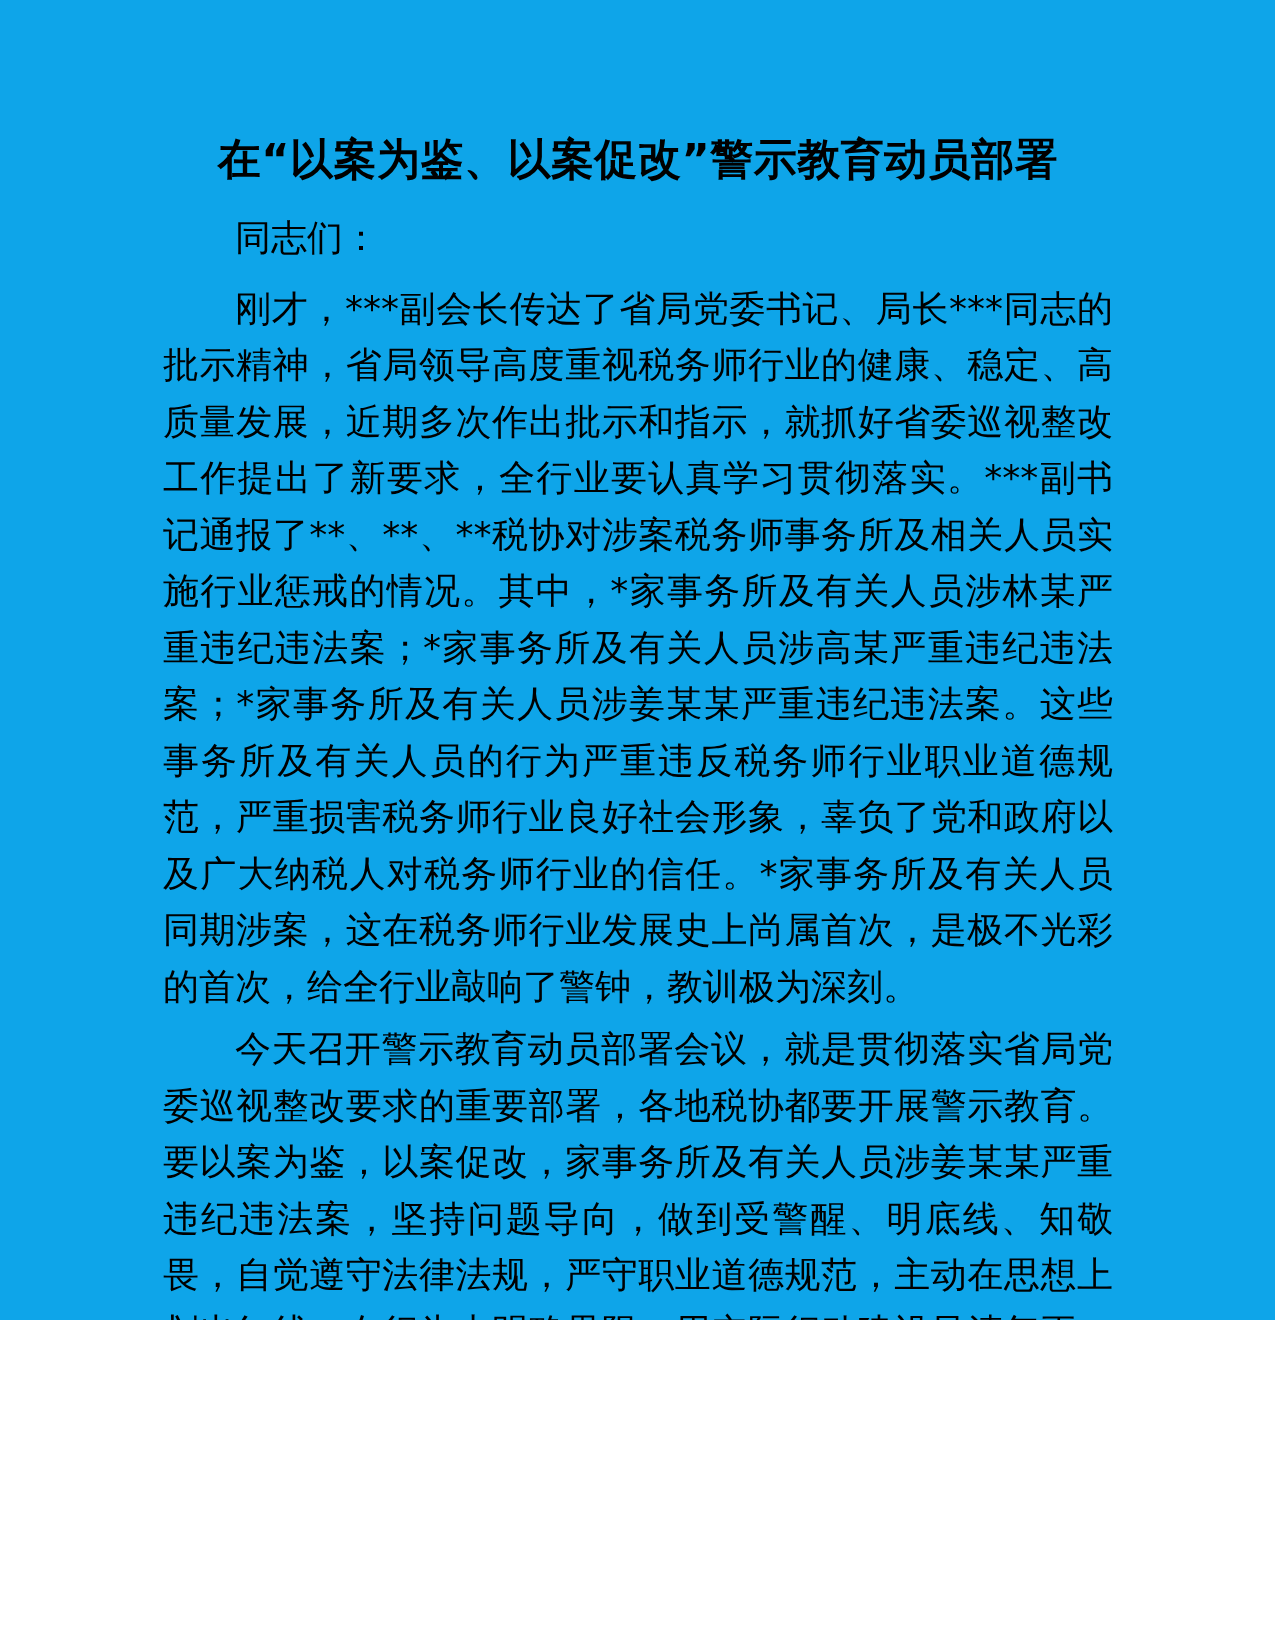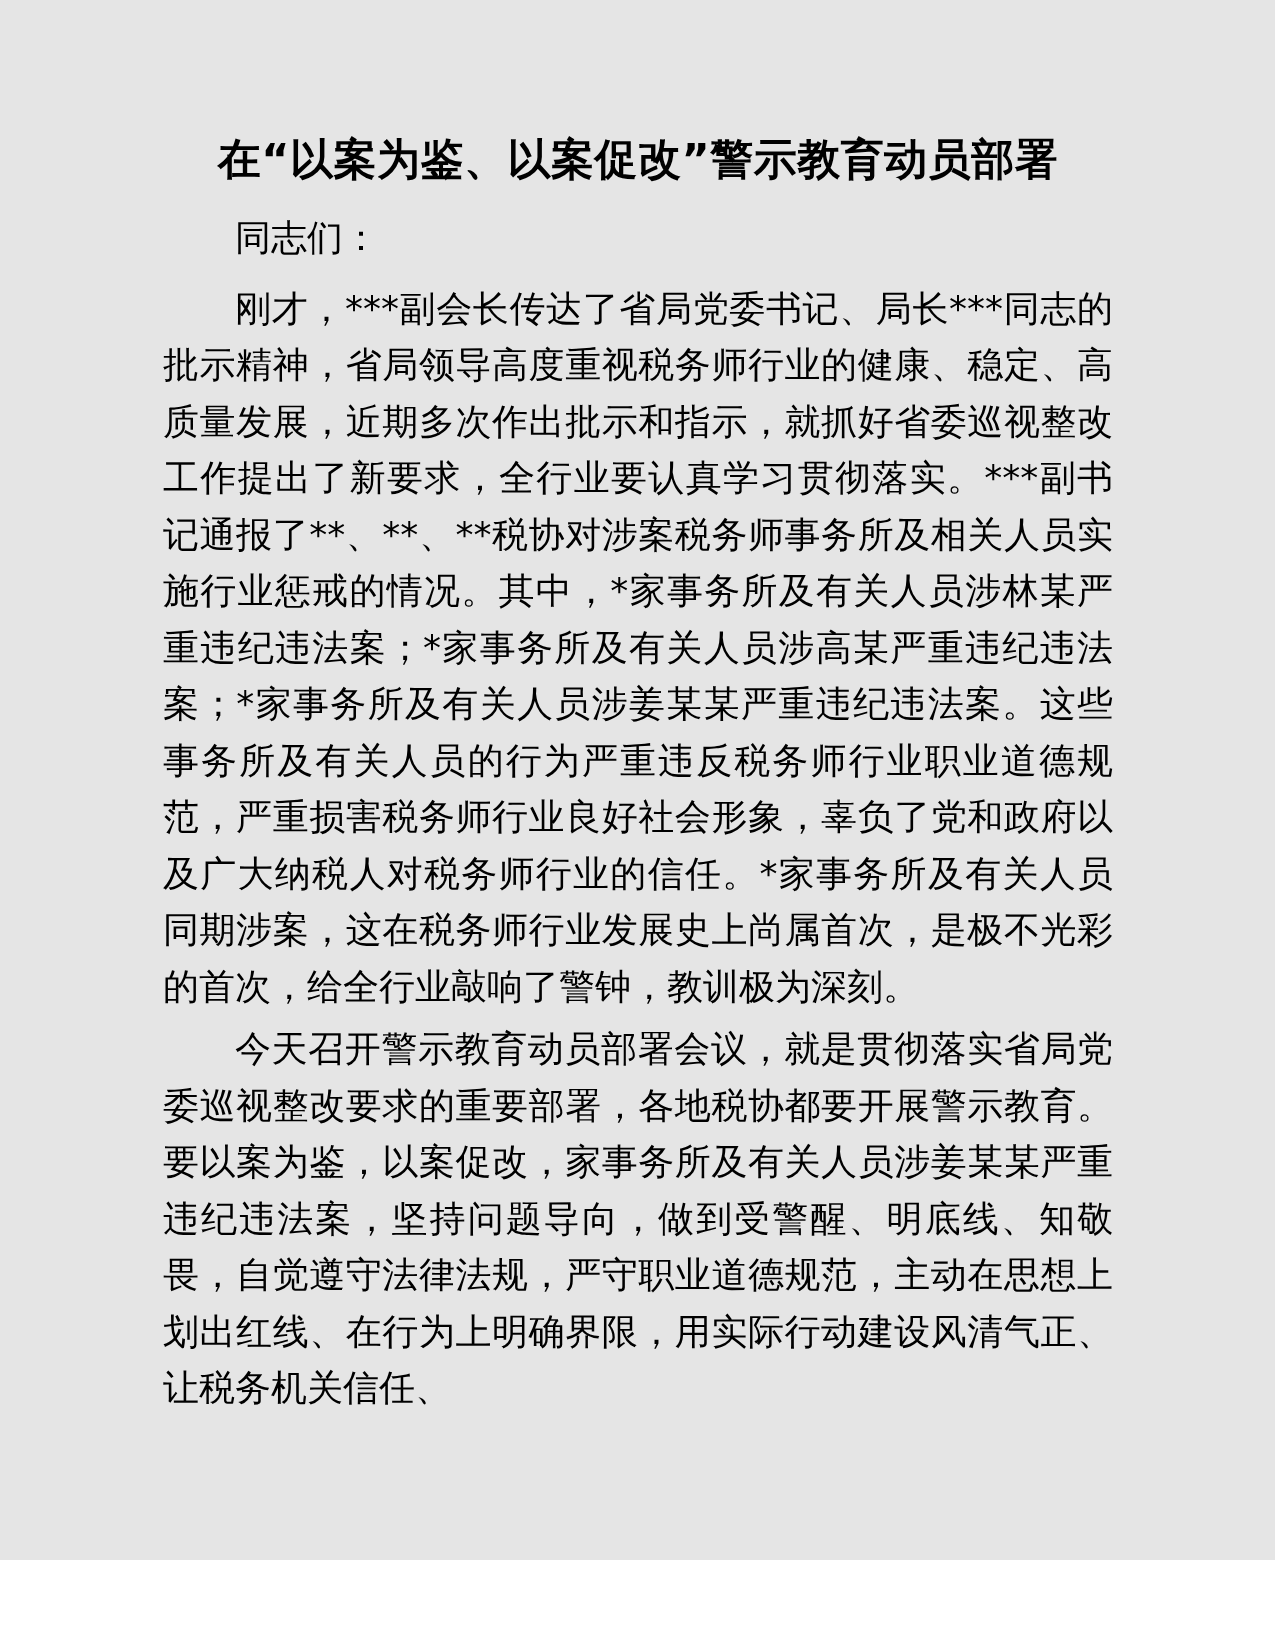--- a/index.html
+++ b/index.html
@@ -7,22 +7,22 @@
     padding: 0;
     background: #ffffff;
   }
   body {
     font-family: "DejaVu Sans", "Liberation Sans", sans-serif;
     color: #000000;
   }
   .page {
     position: relative;
     width: 1275px;
-    height: 1560px;
-    background: #e5e5e5;
+    height: 1320px;
+    background: #0ea5e9;
     overflow: hidden;
     box-sizing: border-box;
   }
   .doc-body {
     position: absolute;
     left: 163px;
     top: 128px;
     width: 950px;
   }
   .doc-title {

